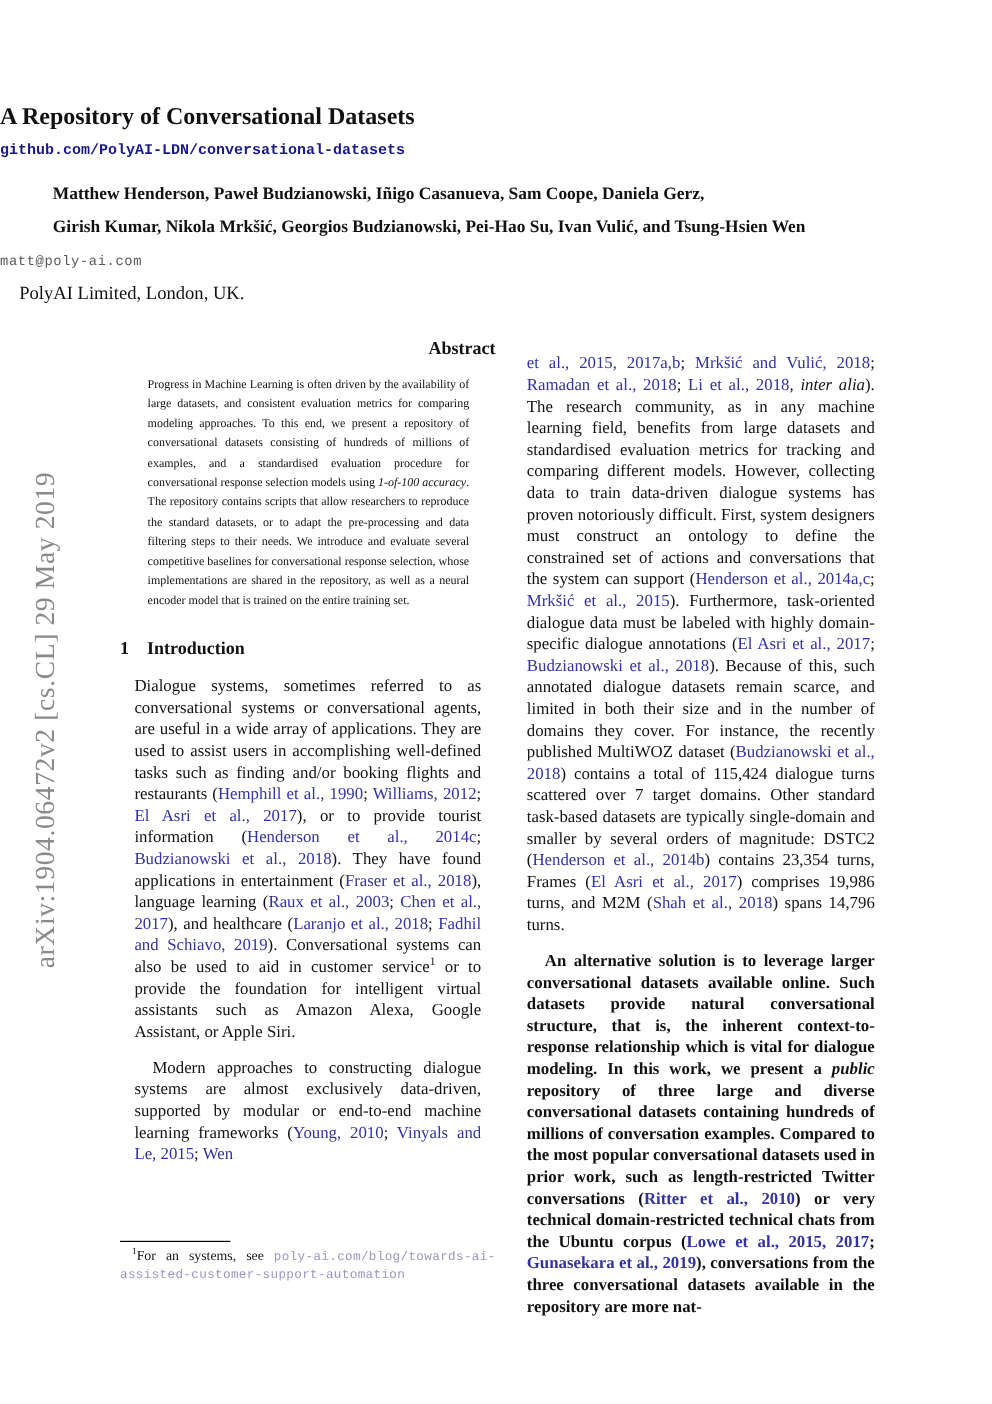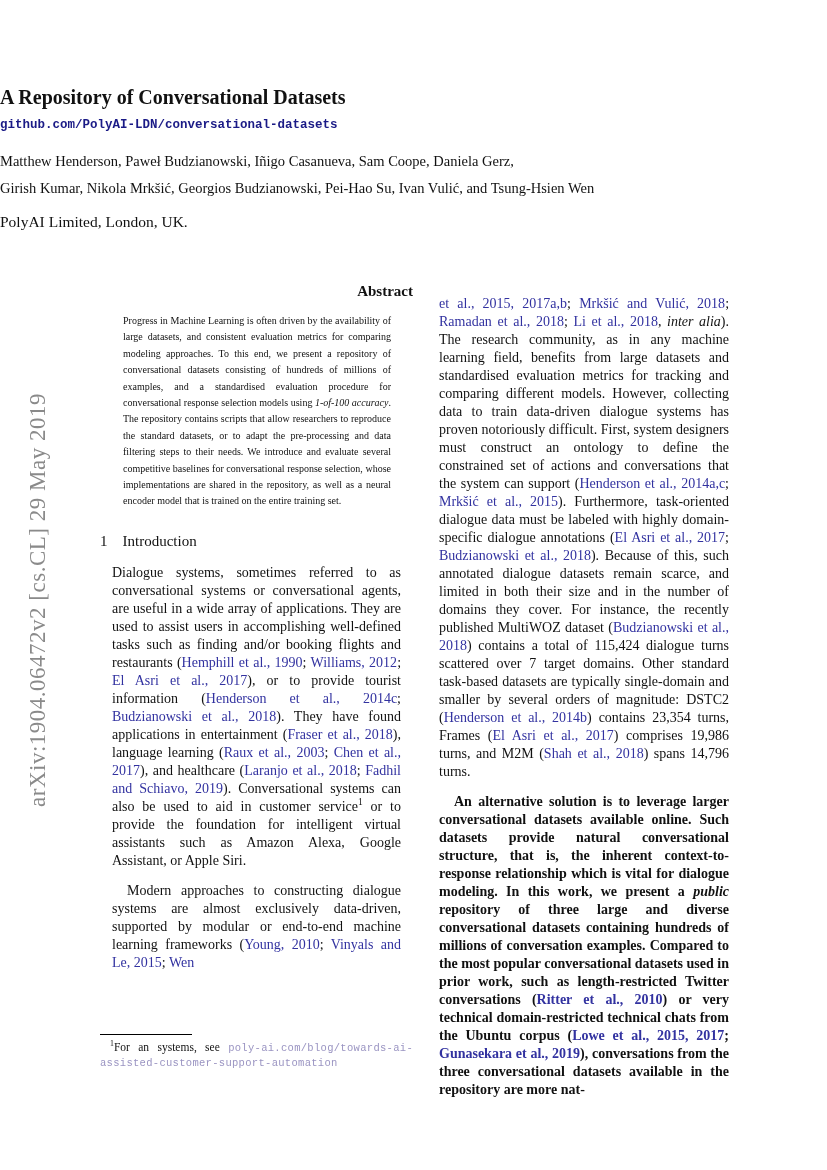--- a/index.html
+++ b/index.html
@@ -35,37 +35,37 @@
   
   .header{position:absolute;top:86px;left:0;width:100%;}
   .paper-title{font-size:20px;font-weight:bold;margin:0;}
   .repo-link{
     display:inline-block;margin-top:9px;
     font-family:"Liberation Mono", monospace;
     font-weight:bold;font-size:12.5px;
     color:var(--link-navy);
     text-decoration:none;
   }
-  .authors{margin-top:16px;font-weight:normal;font-size:14.5px;line-height:27px;}
+  .authors{margin-top:16px;font-weight:bold;font-size:14.5px;line-height:27px;padding-left:44px;}
   .email{
     margin-top:9px;
     font-family:"Liberation Mono", monospace;
     font-size:11.5px;color:var(--email-gray);letter-spacing:0.5px;
   }
-  .affiliation{margin-top:11px;font-size:15.5px;}
+  .affiliation{margin-top:11px;font-size:15.5px;margin-left:16px;}
   
   .col-left{position:absolute;left:100px;top:283px;width:313px;}
   .col-right{position:absolute;left:427px;top:283px;width:314px;}
   .abstract-heading{text-align:right;font-weight:bold;font-size:15px;margin:0 0 13px 0;}
   .abstract-body{
     margin:0 22px 0 23px;
     font-size:10px;line-height:16.4px;
     text-align:justify;
   }
-  .section-heading{font-size:15px;font-weight:normal;margin:23px 0 14px 0;}
+  .section-heading{font-size:15px;font-weight:bold;margin:23px 0 14px 0;}
   .section-number{margin-right:15px;}
   .body-par{font-size:14px;line-height:18px;text-align:justify;margin:12px;}
   .body-par.indent{text-indent:15px;}
   .par-gap{margin-top:12px;font-weight:bold;}
   
   .footnote{position:absolute;left:100px;top:1034px;width:313px;}
   .footnote-rule{width:92px;border:0;border-top:1px solid #000;margin:0 0 5px 0;}
   .footnote-text{font-size:11.5px;line-height:14px;text-align:justify;text-indent:10px;margin:0;}
   
   .seg-cite{color:var(--citation-blue);}
@@ -83,20 +83,21 @@
 
   <div class="arxiv-strip">arXiv:1904.06472v2  [cs.CL]  29 May 2019</div>
 
   <div class="header">
     <h1 class="paper-title">A Repository of Conversational Datasets</h1>
     <a class="repo-link">github.com/PolyAI-LDN/conversational-datasets</a>
     <div class="authors">
       <div>Matthew Henderson, Paweł Budzianowski, Iñigo Casanueva, Sam Coope, Daniela Gerz,</div>
       <div>Girish Kumar, Nikola Mrkšić, Georgios Budzianowski, Pei-Hao Su, Ivan Vulić, and Tsung-Hsien Wen</div>
     </div>
+    <div class="email">matt@poly-ai.com</div>
     <div class="affiliation">PolyAI Limited, London, UK.</div>
   </div>
 
   <div class="col-left">
     <div class="abstract-heading">Abstract</div>
     <p class="abstract-body"><span class="seg-plain">Progress in Machine Learning is often driven by the availability of large datasets, and consistent evaluation metrics for comparing modeling approaches.  To this end, we present a repository of conversational datasets consisting of hundreds of millions of examples, and a standardised evaluation procedure for conversational response selection models using </span><span class="seg-i">1-of-100 accuracy</span><span class="seg-plain">.  The repository contains scripts that allow researchers to reproduce the standard datasets, or to adapt the pre-processing and data filtering steps to their needs. We introduce and evaluate several competitive baselines for conversational response selection, whose implementations are shared in the repository, as well as a neural encoder model that is trained on the entire training set.</span></p>
 
     <div class="section-heading">
       <span class="section-number">1</span><span>Introduction</span>
     </div>

